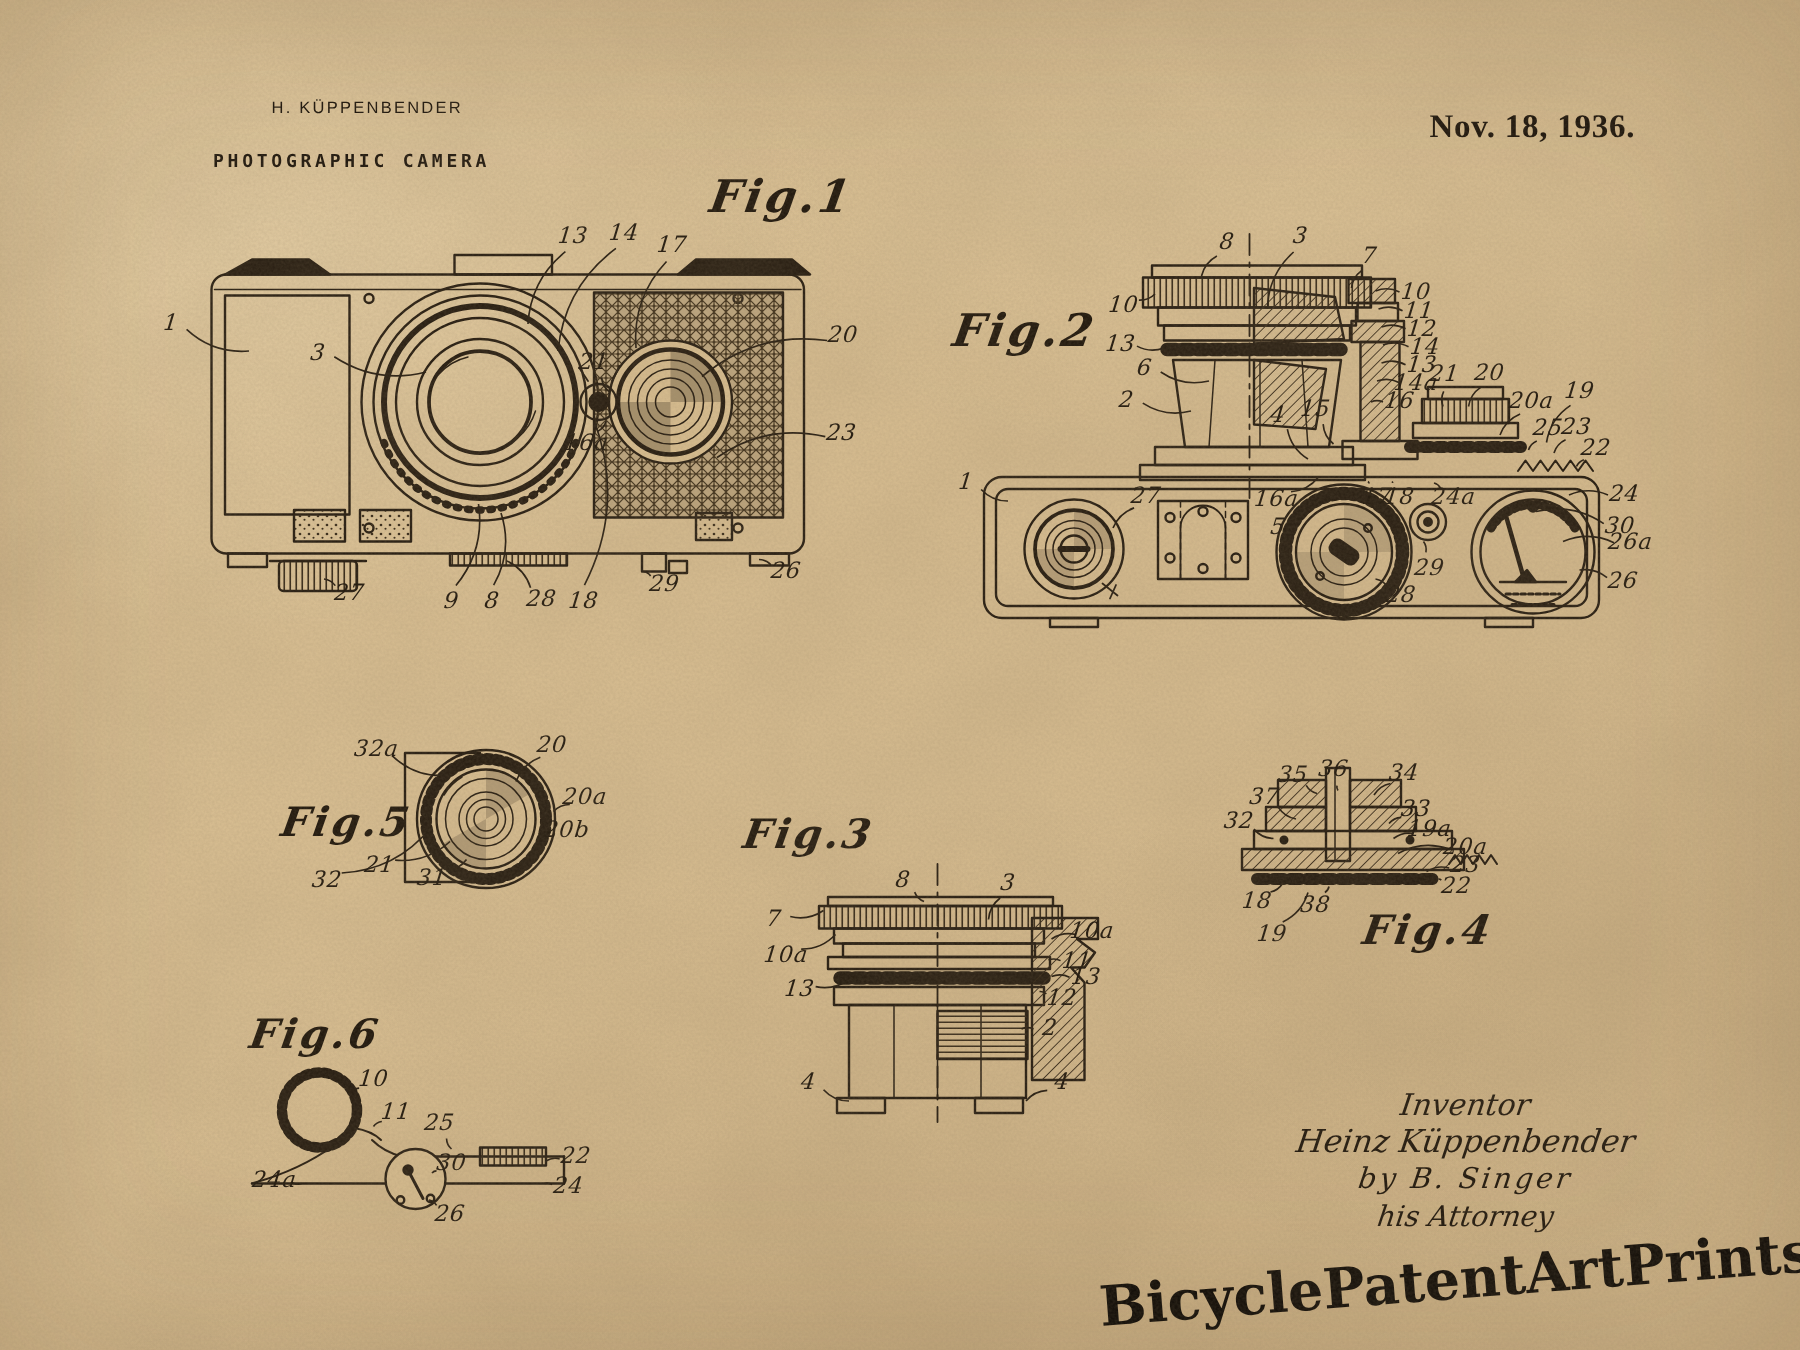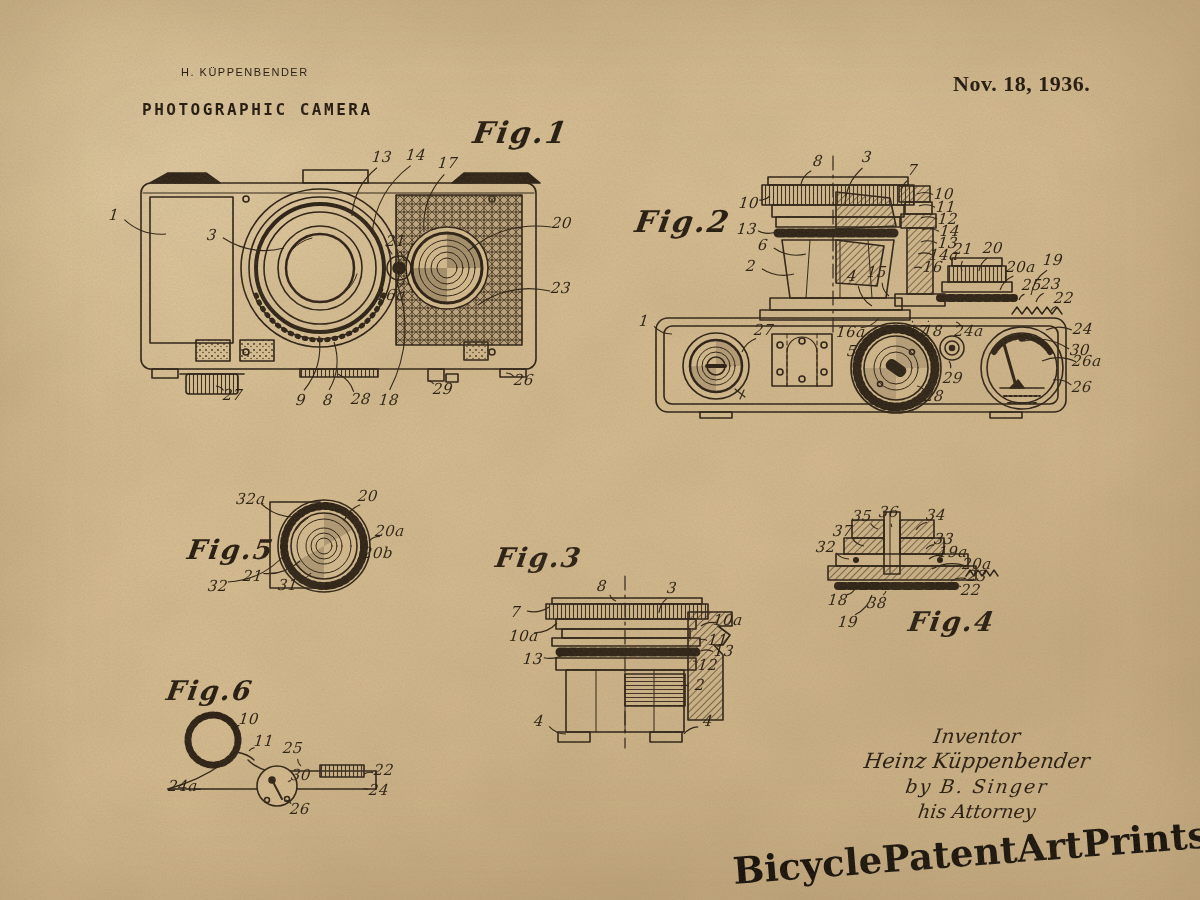--- a/index.html
+++ b/index.html
@@ -28,21 +28,21 @@
     font-family:"DejaVu Serif", serif;font-style:italic;
     font-size:15px;color:#241b10;white-space:nowrap;letter-spacing:.5px;
   }
   .fig-title{
     position:absolute;transform:translate(-50%,-50%) skewX(-9deg);
     font-family:"DejaVu Serif", serif;font-style:italic;font-weight:bold;
     color:#241b10;letter-spacing:2px;white-space:nowrap;
   }
   .hdr{position:absolute;color:#1e160d;white-space:nowrap;z-index:5;}
   #inventor-name{left:133px;top:66px;font-family:"Liberation Sans",sans-serif;font-weight:normal;font-size:11px;letter-spacing:1.5px;margin-left:48px;}
-  #doc-title{left:142px;top:100px;font-family:"DejaVu Sans Mono",monospace;font-weight:bold;font-size:16px;letter-spacing:2.5px;}
+  #doc-title{left:142px;top:100px;font-family:"DejaVu Sans Mono",monospace;font-weight:bold;font-size:12px;letter-spacing:2.5px;}
   #patent-date{left:953px;top:71px;font-family:"Liberation Serif",serif;font-weight:bold;font-size:22px;letter-spacing:.5px;}
   #signature{position:absolute;left:852px;top:724px;width:250px;text-align:center;z-index:5;color:#241b10;}
   #signature .sig-line{font-family:"DejaVu Serif",serif;font-style:italic;transform:skewX(-8deg);line-height:25px;}
   #signature .sig-0{font-size:20px;}
   #signature .sig-1{font-size:21px;}
   #signature .sig-2{font-size:19px;letter-spacing:2px;}
   #signature .sig-3{font-size:19px;}
   #watermark{
     position:absolute;left:733px;top:849px;z-index:6;
     font-family:"DejaVu Serif",serif;font-weight:bold;font-size:37px;

